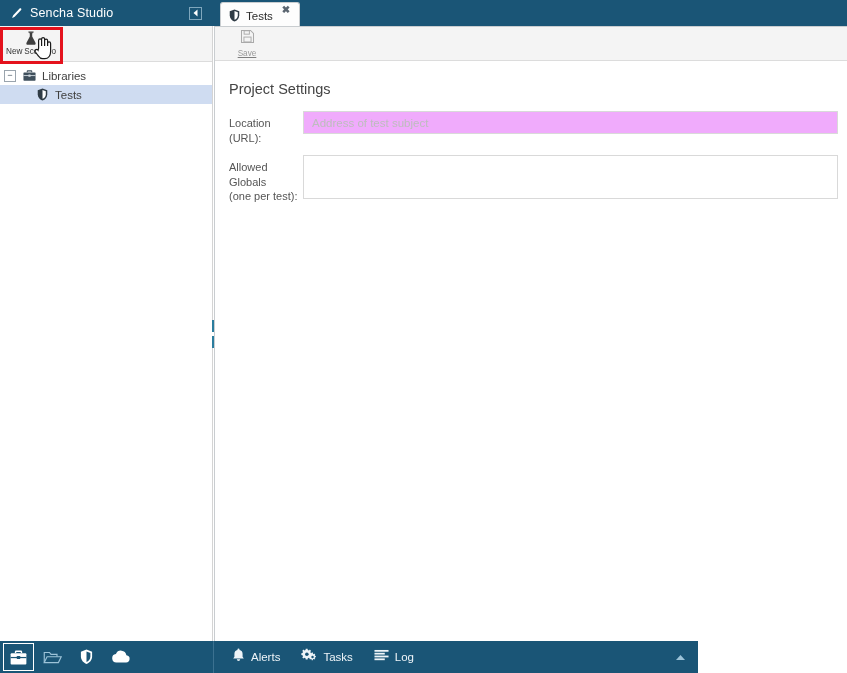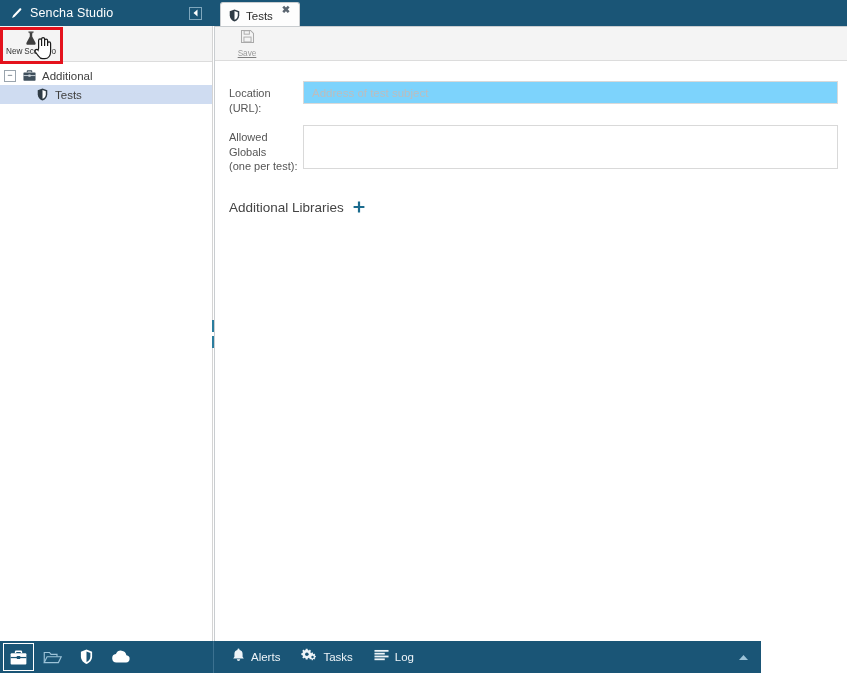--- a/index.html
+++ b/index.html
@@ -248,21 +248,21 @@
     font-size: 11px;
     color: #555;
     line-height: 1.32;
     padding-top: 5px;
   }
   .form-label .l2 { display: block; }
   .txt-input {
     flex: 1 1 auto;
     height: 23px;
     border: 1px solid #d9d9d9;
-    background: #7dd3fc;
+    background: #f0abfc;
     font-size: 11.5px;
     color: #555;
     padding: 0 8px;
     font-family: "Liberation Sans", sans-serif;
     outline: none;
   }
   .txt-input::placeholder { color: #bdbdbd; }
   .txt-area {
     flex: 1 1 auto;
     height: 44px;
@@ -301,21 +301,21 @@
     padding-left: 22px;
     font-size: 10.5px;
     color: #b8b8b8;
     margin-top: 18px;
   }
 
   
   .bottombar {
     position: absolute;
     left: 0; bottom: 0;
-    width: 761px; height: 32px;
+    width: 698px; height: 32px;
     background: #1a5576;
     display: flex;
   }
   .bb-left {
     width: 213px;
     flex: 0 0 213px;
     height: 32px;
     display: flex;
     align-items: center;
     padding-left: 3px;
@@ -421,21 +421,21 @@
       <div class="tree-row">
         <span class="tree-toggle">−</span>
         <span class="tree-ico">
           <svg width="13" height="11" viewBox="0 0 14 12">
             <path fill="#3f4f5c" d="M5 0.4h4a1 1 0 0 1 1 1V2.4H8.9v-.8H5.1v.8H4V1.4a1 1 0 0 1 1-1z"></path>
             <rect x="0.4" y="2.6" width="13.2" height="9" rx="0.8" fill="#3f4f5c"></rect>
             <rect x="0.4" y="5.6" width="13.2" height="1" fill="#cfd8de"></rect>
             <rect x="5.8" y="4.8" width="2.4" height="2.6" rx="0.4" fill="#cfd8de"></rect>
           </svg>
         </span>
-        <span class="tree-lbl">Additional</span>
+        <span class="tree-lbl">Libraries</span>
       </div>
 
       <div class="tree-row child selected">
         <span class="tree-ico">
           <svg width="11" height="13" viewBox="0 0 12 14">
             <path fill="#2f3b45" d="M6 0.5l5.2 1.9v4.2c0 3.6-2.4 6-5.2 6.9C3.2 12.6.8 10.2.8 6.6V2.4z"></path>
             <path fill="#ffffff" d="M6 2.1l3.6 1.3v3.2c0 2.6-1.7 4.3-3.6 5z"></path>
           </svg>
         </span>
         <span class="tree-lbl">Tests</span>
@@ -471,42 +471,35 @@
               <rect x="4.4" y="1.9" width="5.6" height="3.6" fill="none" stroke="#5a5a5a" stroke-width="1"></rect>
               <rect x="4.2" y="8.6" width="7.6" height="5.2" fill="none" stroke="#5a5a5a" stroke-width="1"></rect>
             </svg>
           </span>
           <span class="sb-lbl">Save</span>
         </div>
       </div>
 
       <div class="content">
 
+        <div class="section-title">Project Settings</div>
 
         <div class="form-row">
           <div class="form-label">Location (URL):</div>
           <input class="txt-input" type="text" placeholder="Address of test subject" style="">
         </div>
 
         <div class="form-row">
           <div class="form-label">
             <span class="l2">Allowed Globals</span>
             <span class="l2">(one per test):</span>
           </div>
           <textarea class="txt-area" placeholder="" style=""></textarea>
         </div>
 
-        <div class="sub-head">
-          <span class="sub-head-title">Additional Libraries</span>
-          <span class="add-lib-btn">
-            <svg width="12" height="12" viewBox="0 0 12 12">
-              <path fill="#1b6b8e" d="M4.9 0.6h2.2v4.3h4.3v2.2H7.1v4.3H4.9V7.1H0.6V4.9h4.3z"></path>
-            </svg>
-          </span>
-        </div>
 
 
       </div>
     </div>
   </div>
 
   <div class="bottombar">
 
     <div class="bb-left">
       <span class="bb-icon-btn active">

